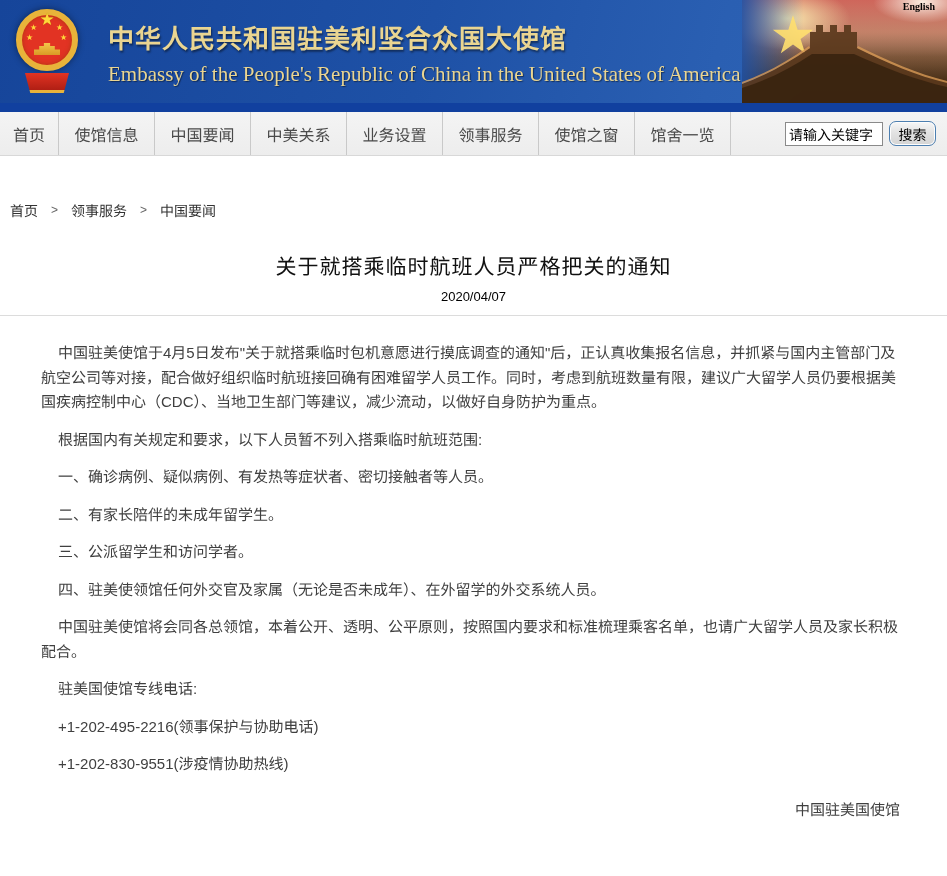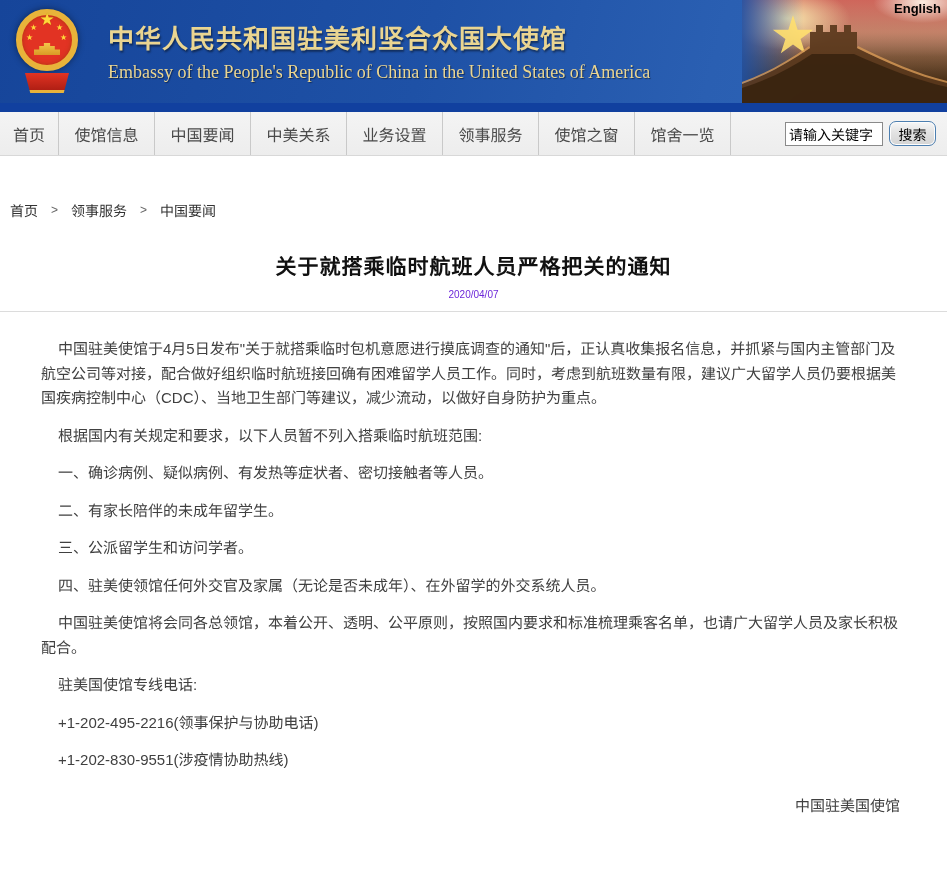--- a/index.html
+++ b/index.html
@@ -37,21 +37,21 @@
     border-bottom: 3px solid #e8b33a;
   }
   .banner-titles { position: absolute; left: 108px; top: 18px; width: 560px; color: #ead591; }
   .banner-title-cn {
     font-family: "Liberation Serif", "DejaVu Serif", serif;
     font-size: 26px; font-weight: bold; letter-spacing: 1px; white-space: nowrap;
     text-shadow: 1px 2px 2px rgba(0,0,0,.45);
   }
   .banner-title-en {
     font-family: "Liberation Serif", "DejaVu Serif", serif;
-    font-size: 18px; margin-top: 7px; white-space: nowrap;
+    font-size: 21px; margin-top: 7px; white-space: nowrap;
     text-shadow: 1px 1px 1px rgba(0,0,0,.45);
   }
   .wall-photo {
     position: absolute; right: 0; top: 0; width: 205px; height: 103px; overflow: hidden;
     background:
       radial-gradient(ellipse 90px 45px at 22% 18%, rgba(255,242,180,.95), rgba(255,242,180,0) 70%),
       radial-gradient(ellipse 70px 30px at 88% 2%, rgba(255,252,240,.9), rgba(255,252,240,0) 70%),
       linear-gradient(180deg, rgba(214,80,70,.75) 0%, rgba(219,121,94,.55) 32%, rgba(150,90,60,.15) 55%, rgba(0,0,0,0) 70%),
       linear-gradient(180deg, #b9a89a 0%, #a78f78 30%, #79563a 55%, #4a3018 78%, #241609 100%);
   }
@@ -59,22 +59,22 @@
     content:""; position: absolute; inset: 0;
     background: linear-gradient(90deg, rgba(30,81,166,.9), rgba(30,81,166,0) 30%);
   }
   .wall-silhouette { position: absolute; inset: 0; }
   .flag-star {
     position: absolute; left: 30px; top: 15px; width: 42px; height: 42px; background: #ffdf6e;
     opacity: .9; filter: blur(1px);
     clip-path: polygon(50% 0%, 61% 35%, 98% 35%, 68% 57%, 79% 91%, 50% 70%, 21% 91%, 32% 57%, 2% 35%, 39% 35%);
   }
   .english-link {
-    position: absolute; top: 1px; right: 6px; z-index: 5;
-    font-size: 13px; font-weight: bold; color: #000; text-decoration: none; cursor: pointer;
+    position: absolute; top: 1px; right: 12px; z-index: 5;
+    font-size: 10px; font-weight: bold; color: #000; text-decoration: none; cursor: pointer; font-family: Liberation Serif, serif;
   }
 
   
   .accent-strip { height: 9px; background: #11409f; }
   .nav {
     height: 44px; background: linear-gradient(#f4f4f4, #ededed);
     border-bottom: 1px solid #d8d8d8;
     display: flex; align-items: stretch;
   }
   .nav-item {
@@ -99,23 +99,23 @@
 
   
   .breadcrumb { padding: 44px 10px 0; font-size: 14px; color: #333; display: flex; align-items: center; }
   .crumb-link { color: #333; text-decoration: none; cursor: pointer; }
   .crumb-sep { color: #666; font-size: 12px; margin: 0 13px; }
 
   
   .article-title {
     margin-top: 30px; text-align: center;
     font-family: "Liberation Serif", "DejaVu Serif", serif;
-    font-size: 21px; font-weight: bold; color: #111; letter-spacing: 1px;
-  }
-  .article-date { margin-top: 9px; text-align: center; font-size: 10px; color: #6d28d9; }
+    font-size: 21px; font-weight: normal; color: #111; letter-spacing: 1px;
+  }
+  .article-date { margin-top: 9px; text-align: center; font-size: 13px; color: #000000; }
   .article-divider { margin-top: 11px; border-bottom: 1px solid #dcdcdc; }
 
   .article-body { padding: 25px 44px 0 41px; color: #404040; }
   .article-body p {
     font-size: 15px; line-height: 24.5px; margin: 0 0 13px;
     text-indent: 17px; word-break: break-all;
   }
   .signature { text-align: right; padding: 8px 47px 20px 41px; color: #404040; font-size: 15px; }
   .signature .sig-name { margin-bottom: 12px; }
 </style>

